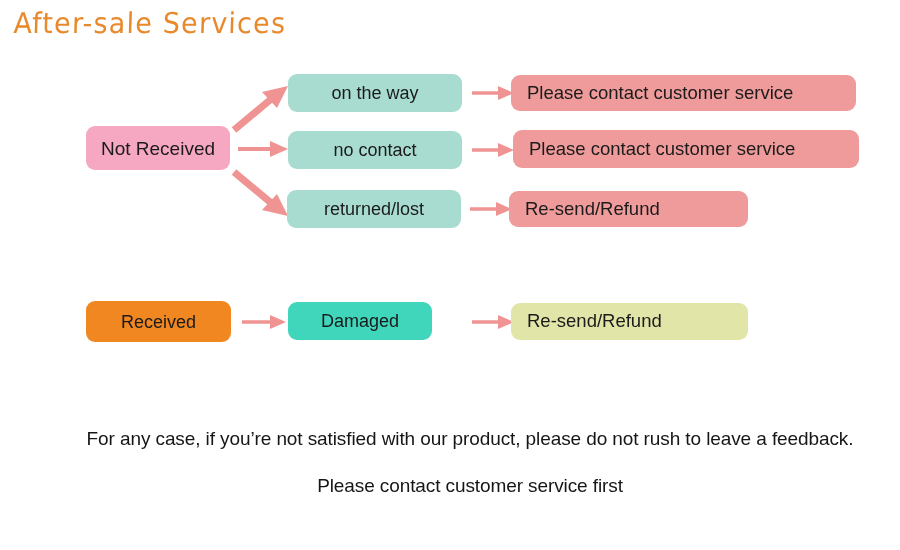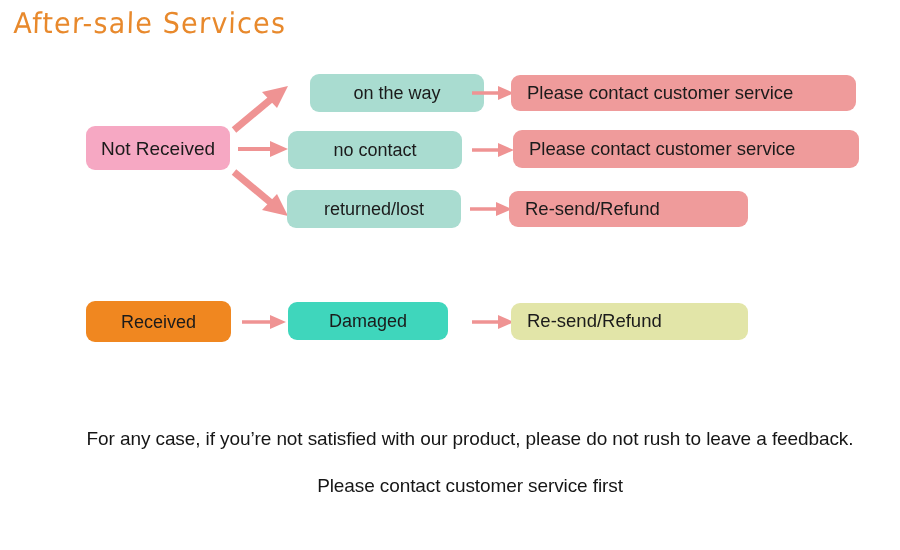--- a/index.html
+++ b/index.html
@@ -96,21 +96,21 @@
     </svg>
   </div>
 
   <div class="arrow" style="left:232px; top:166px; width:62px; height:56px;">
     <svg width="62" height="56" viewBox="0 0 62 56">
       <line x1="2" y1="6" x2="44" y2="41" stroke="#ef9393" stroke-width="7" stroke-linecap="butt"></line>
       <polygon points="56,50 30,44 45,28" fill="#ef9393"></polygon>
     </svg>
   </div>
 
-  <div class="node center" style="left:288px; top:74px; width:174px; height:38px; background:#a9dcd0;margin-left:22px;">
+  <div class="node center" style="left:288px; top:74px; width:174px; height:38px; background:#a9dcd0;">
     <span>on the way</span>
   </div>
 
   <div class="node center" style="left:288px; top:131px; width:174px; height:38px; background:#a9dcd0;">
     <span>no contact</span>
   </div>
 
   <div class="node center" style="left:287px; top:190px; width:174px; height:38px; background:#a9dcd0;">
     <span>returned/lost</span>
   </div>
@@ -152,21 +152,21 @@
     <span>Received</span>
   </div>
 
   <div class="arrow" style="left:242px; top:311px; width:46px; height:22px;">
     <svg width="46" height="22" viewBox="0 0 46 22">
       <line x1="0" y1="11" x2="30" y2="11" stroke="#ef9393" stroke-width="3.5"></line>
       <polygon points="44,11 28,4 28,18" fill="#ef9393"></polygon>
     </svg>
   </div>
 
-  <div class="node center" style="left:288px; top:302px; width:160px; height:38px; background:#3fd6bc;">
+  <div class="node center" style="left:288px; top:302px; width:144px; height:38px; background:#3fd6bc;">
     <span>Damaged</span>
   </div>
 
   <div class="arrow" style="left:472px; top:311px; width:44px; height:22px;">
     <svg width="44" height="22" viewBox="0 0 44 22">
       <line x1="0" y1="11" x2="28" y2="11" stroke="#ef9393" stroke-width="3.5"></line>
       <polygon points="42,11 26,4 26,18" fill="#ef9393"></polygon>
     </svg>
   </div>
 

